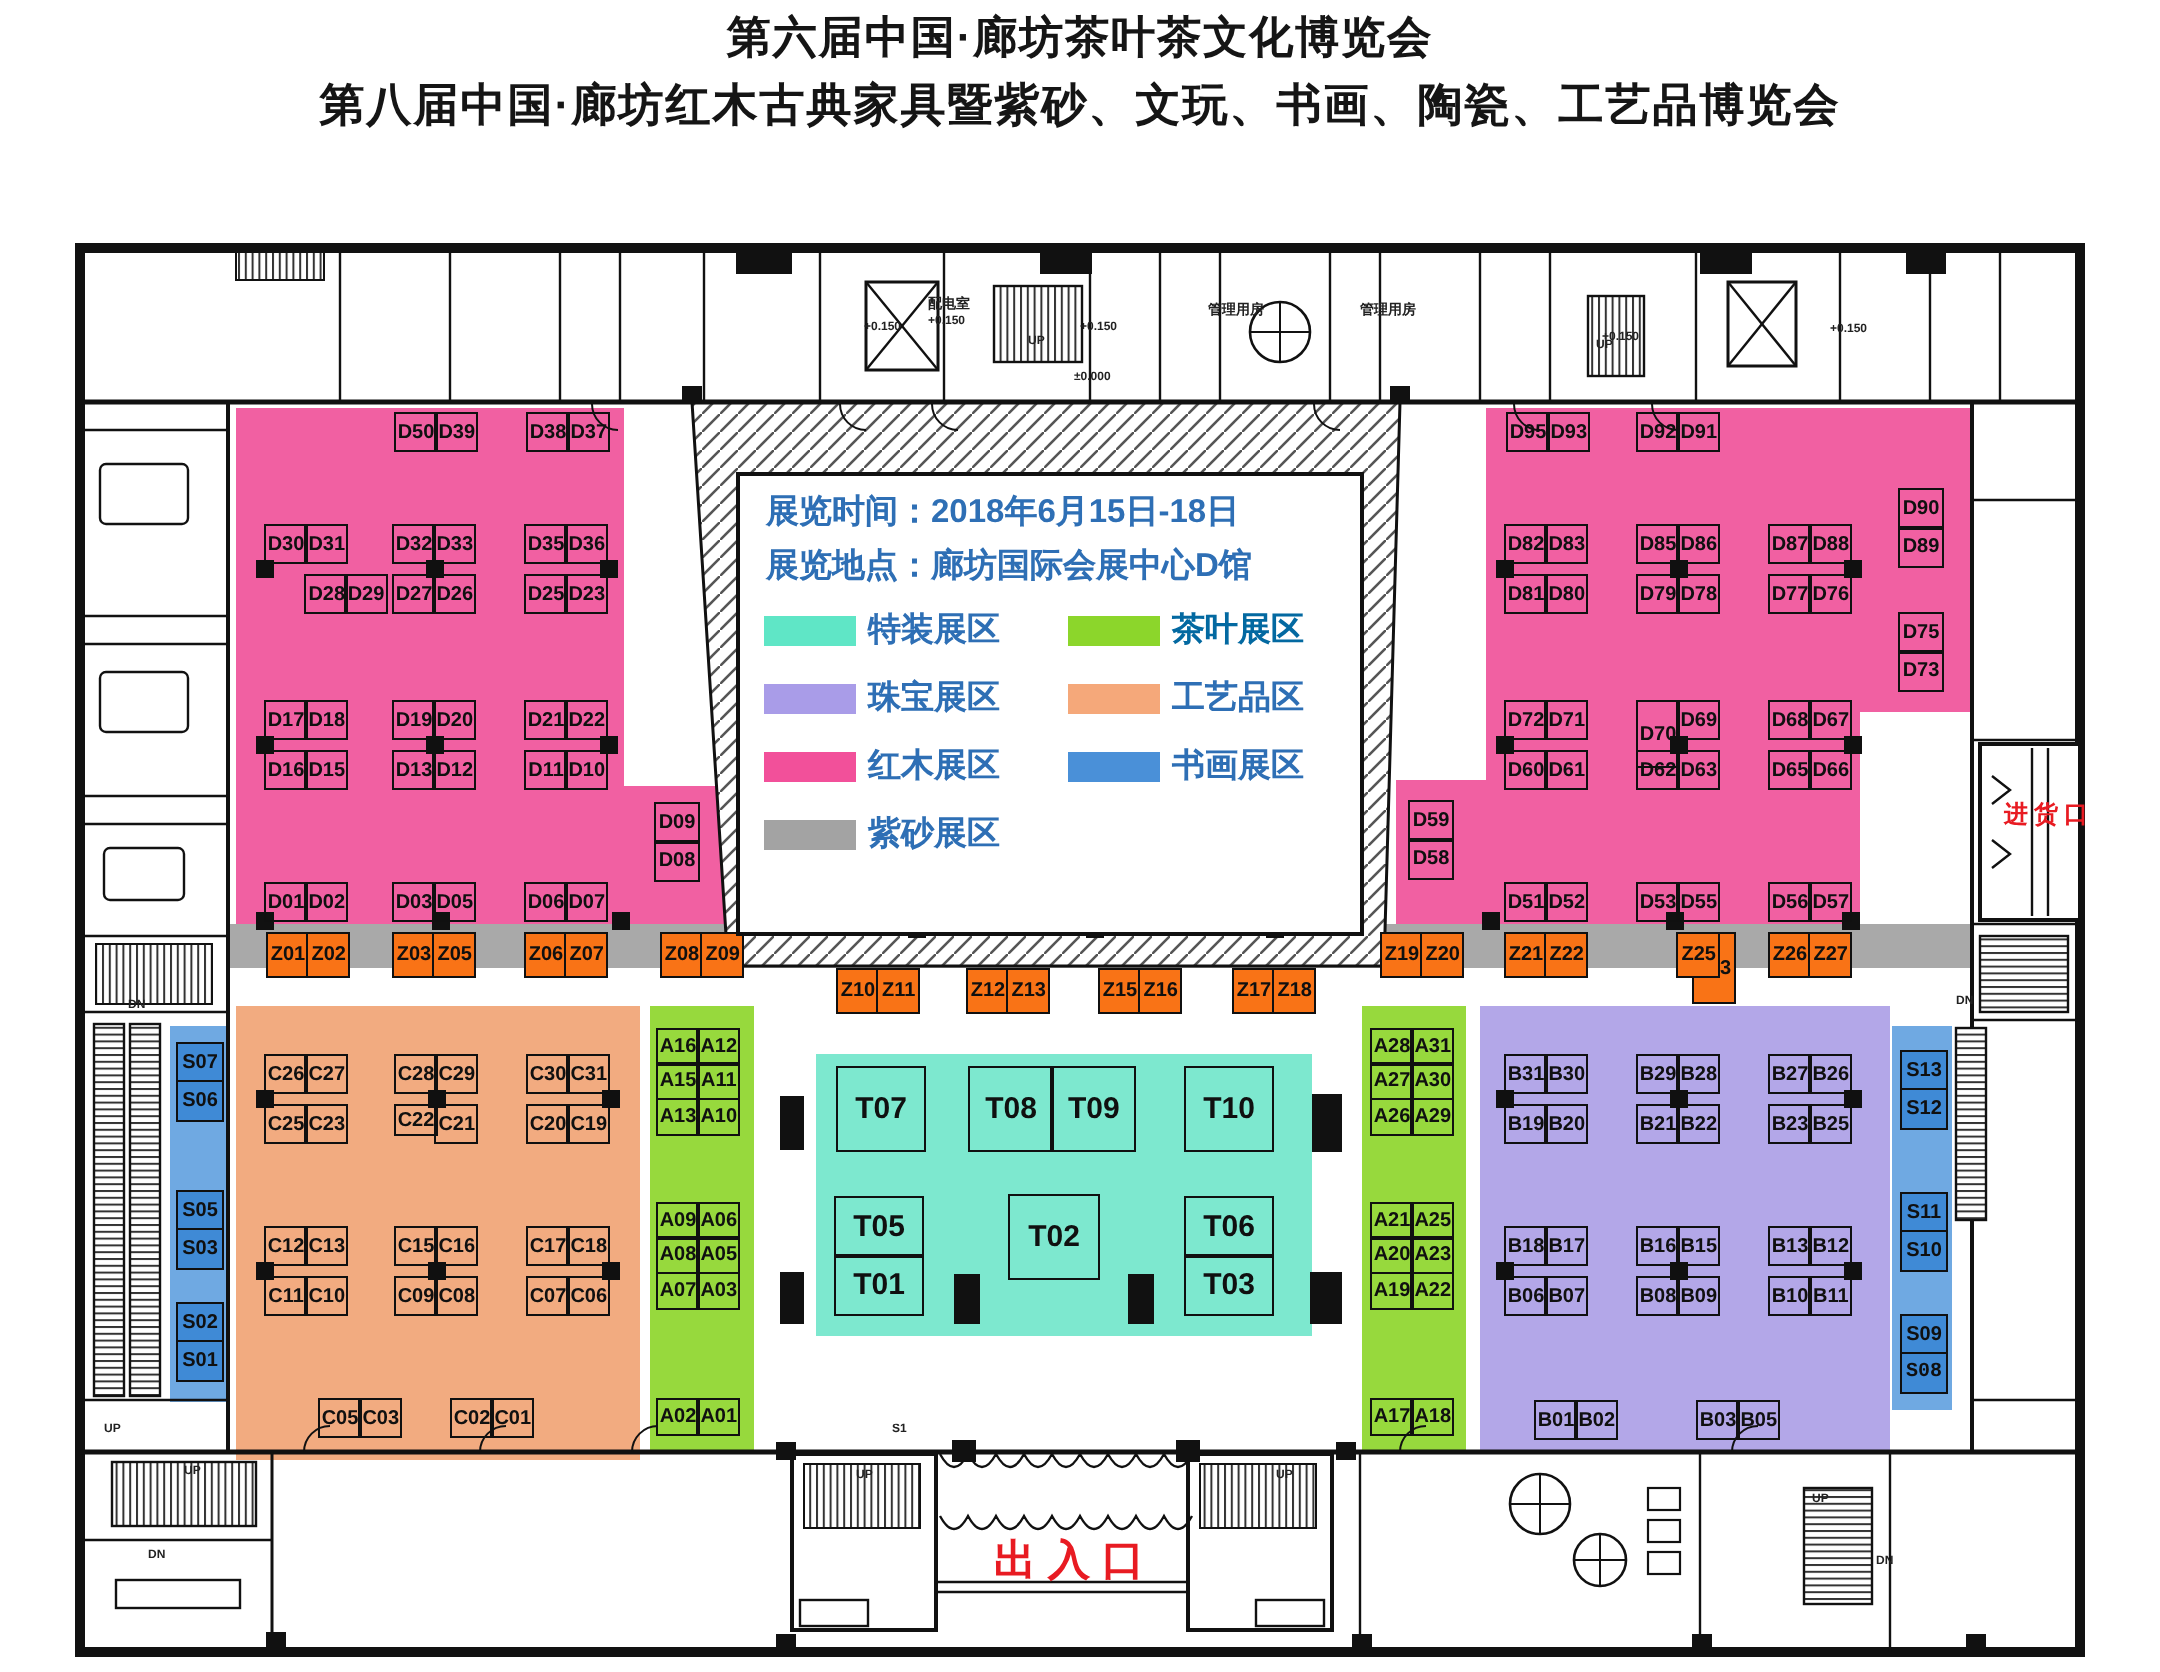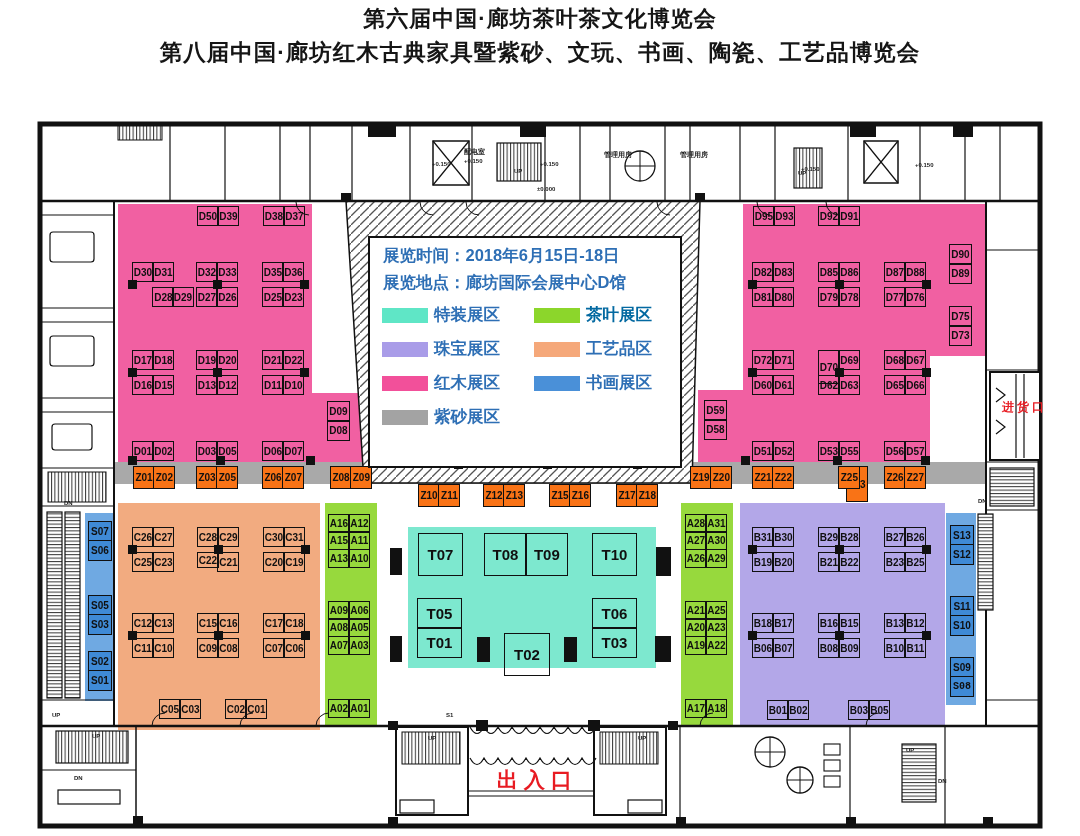--- a/index.html
+++ b/index.html
@@ -426,21 +426,21 @@
     <div class="booth a" style="left: 685px; top: 635.8px; width: 22px; height: 19px;">A19</div>
     <div class="booth a" style="left: 705.4px; top: 635.8px; width: 22px; height: 19px;">A22</div>
     <div class="booth a" style="left: 685px; top: 699px; width: 22px; height: 19px;">A17</div>
     <div class="booth a" style="left: 705.4px; top: 699px; width: 22px; height: 19px;">A18</div>
     <div class="booth t" style="left: 418px; top: 533px; width: 45px; height: 43px;">T07</div>
     <div class="booth t" style="left: 484px; top: 533px; width: 43px; height: 43px;">T08</div>
     <div class="booth t" style="left: 525.4px; top: 533px; width: 43px; height: 43px;">T09</div>
     <div class="booth t" style="left: 592px; top: 533px; width: 45px; height: 43px;">T10</div>
     <div class="booth t" style="left: 417px; top: 598px; width: 45px; height: 31px;">T05</div>
     <div class="booth t" style="left: 417px; top: 627.4px; width: 45px; height: 31px;">T01</div>
-    <div class="booth t" style="left: 504px; top: 597px; width: 46px; height: 43px; margin-top: 36px;">T02</div>
+    <div class="booth t" style="left: 504px; top: 597px; width: 46px; height: 43px;">T02</div>
     <div class="booth t" style="left: 592px; top: 598px; width: 45px; height: 31px;">T06</div>
     <div class="booth t" style="left: 592px; top: 627.4px; width: 45px; height: 31px;">T03</div>
     <div class="booth b" style="left: 752px; top: 527px; width: 22px; height: 20px;">B31</div>
     <div class="booth b" style="left: 772.4px; top: 527px; width: 22px; height: 20px;">B30</div>
     <div class="booth b" style="left: 752px; top: 552.4px; width: 22px; height: 20px;">B19</div>
     <div class="booth b" style="left: 772.4px; top: 552.4px; width: 22px; height: 20px;">B20</div>
     <div class="conn" style="top: 544.9px; left: 748px;"></div>
     <div class="booth b" style="left: 818px; top: 527px; width: 22px; height: 20px;">B29</div>
     <div class="booth b" style="left: 838.4px; top: 527px; width: 22px; height: 20px;">B28</div>
     <div class="booth b" style="left: 818px; top: 552.4px; width: 22px; height: 20px;">B21</div>

